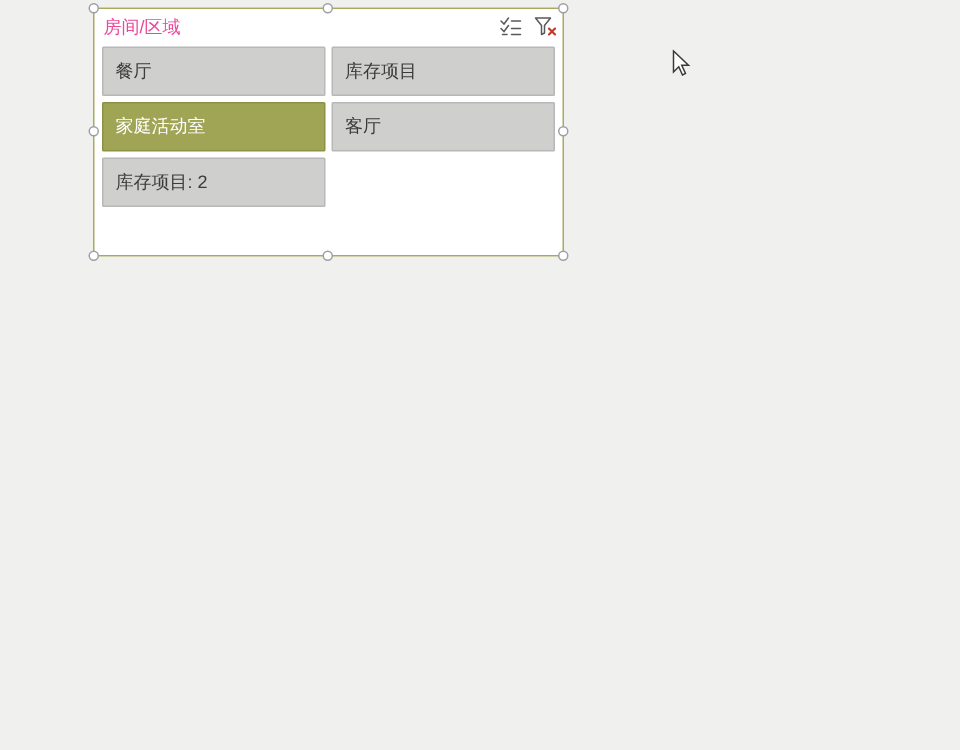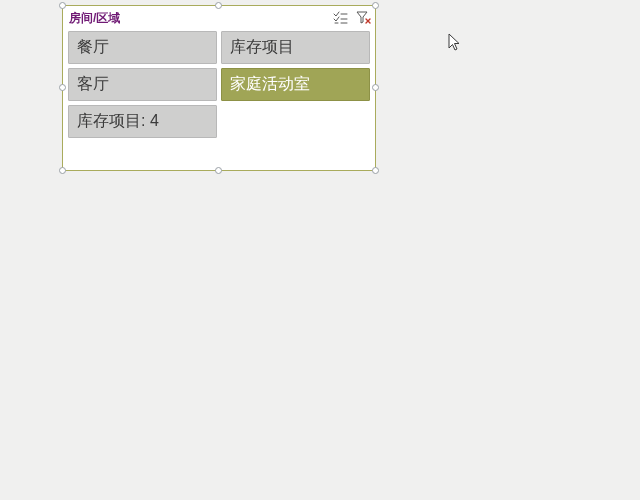--- a/index.html
+++ b/index.html
@@ -49,22 +49,22 @@
   .slicer-header {
     display: flex;
     align-items: center;
     height: 22px;
     padding: 2px 4px 0 6px;
     box-sizing: border-box;
   }
   .slicer-title {
     flex: 1;
     font-size: 12px;
-    font-weight: bold;
-    color: #701a75;
+    font-weight: normal;
+    color: #ec4899;
     white-space: nowrap;
     overflow: hidden;
   }
   .hdr-icons {
     display: flex;
     gap: 8px;
     align-items: center;
   }
   .hdr-icon {
     width: 15px;
@@ -85,21 +85,21 @@
   .slicer-grid {
     display: grid;
     grid-template-columns: 1fr 1fr;
     gap: 4px;
   }
   .sl-item {
     height: 33px;
     border: 1px solid #b8b8b8;
     background: #cfcfce;
     color: #3b3b3b;
-    font-size: 16px;
+    font-size: 12px;
     display: flex;
     align-items: center;
     padding: 0 8px;
     box-sizing: border-box;
     border-radius: 1px;
     cursor: pointer;
     user-select: none;
     white-space: nowrap;
   }
   .sl-item.selected {
@@ -162,28 +162,28 @@
   </div>
 
   <div class="slicer-body">
     <div class="slicer-grid" id="slicer-grid">
         <div class="sl-item">
           <span>餐厅</span>
         </div>
         <div class="sl-item">
           <span>库存项目</span>
         </div>
-        <div class="sl-item">
-          <span>客厅</span>
-        </div>
         <div class="sl-item selected">
           <span>家庭活动室</span>
         </div>
         <div class="sl-item">
-          <span>库存项目: 4</span>
+          <span>客厅</span>
+        </div>
+        <div class="sl-item">
+          <span>库存项目: 2</span>
         </div>
       </div>
   </div>
 </div>
 
 <div class="cursor">
   <svg width="14" height="20" viewBox="0 0 14 20">
     <path d="M1 1 L1 15 L4.5 11.5 L7 17 L9 16 L6.5 10.5 L11 10.5 Z" fill="#ffffff" stroke="#3b3b3b" stroke-width="1"></path>
   </svg>
 </div>

